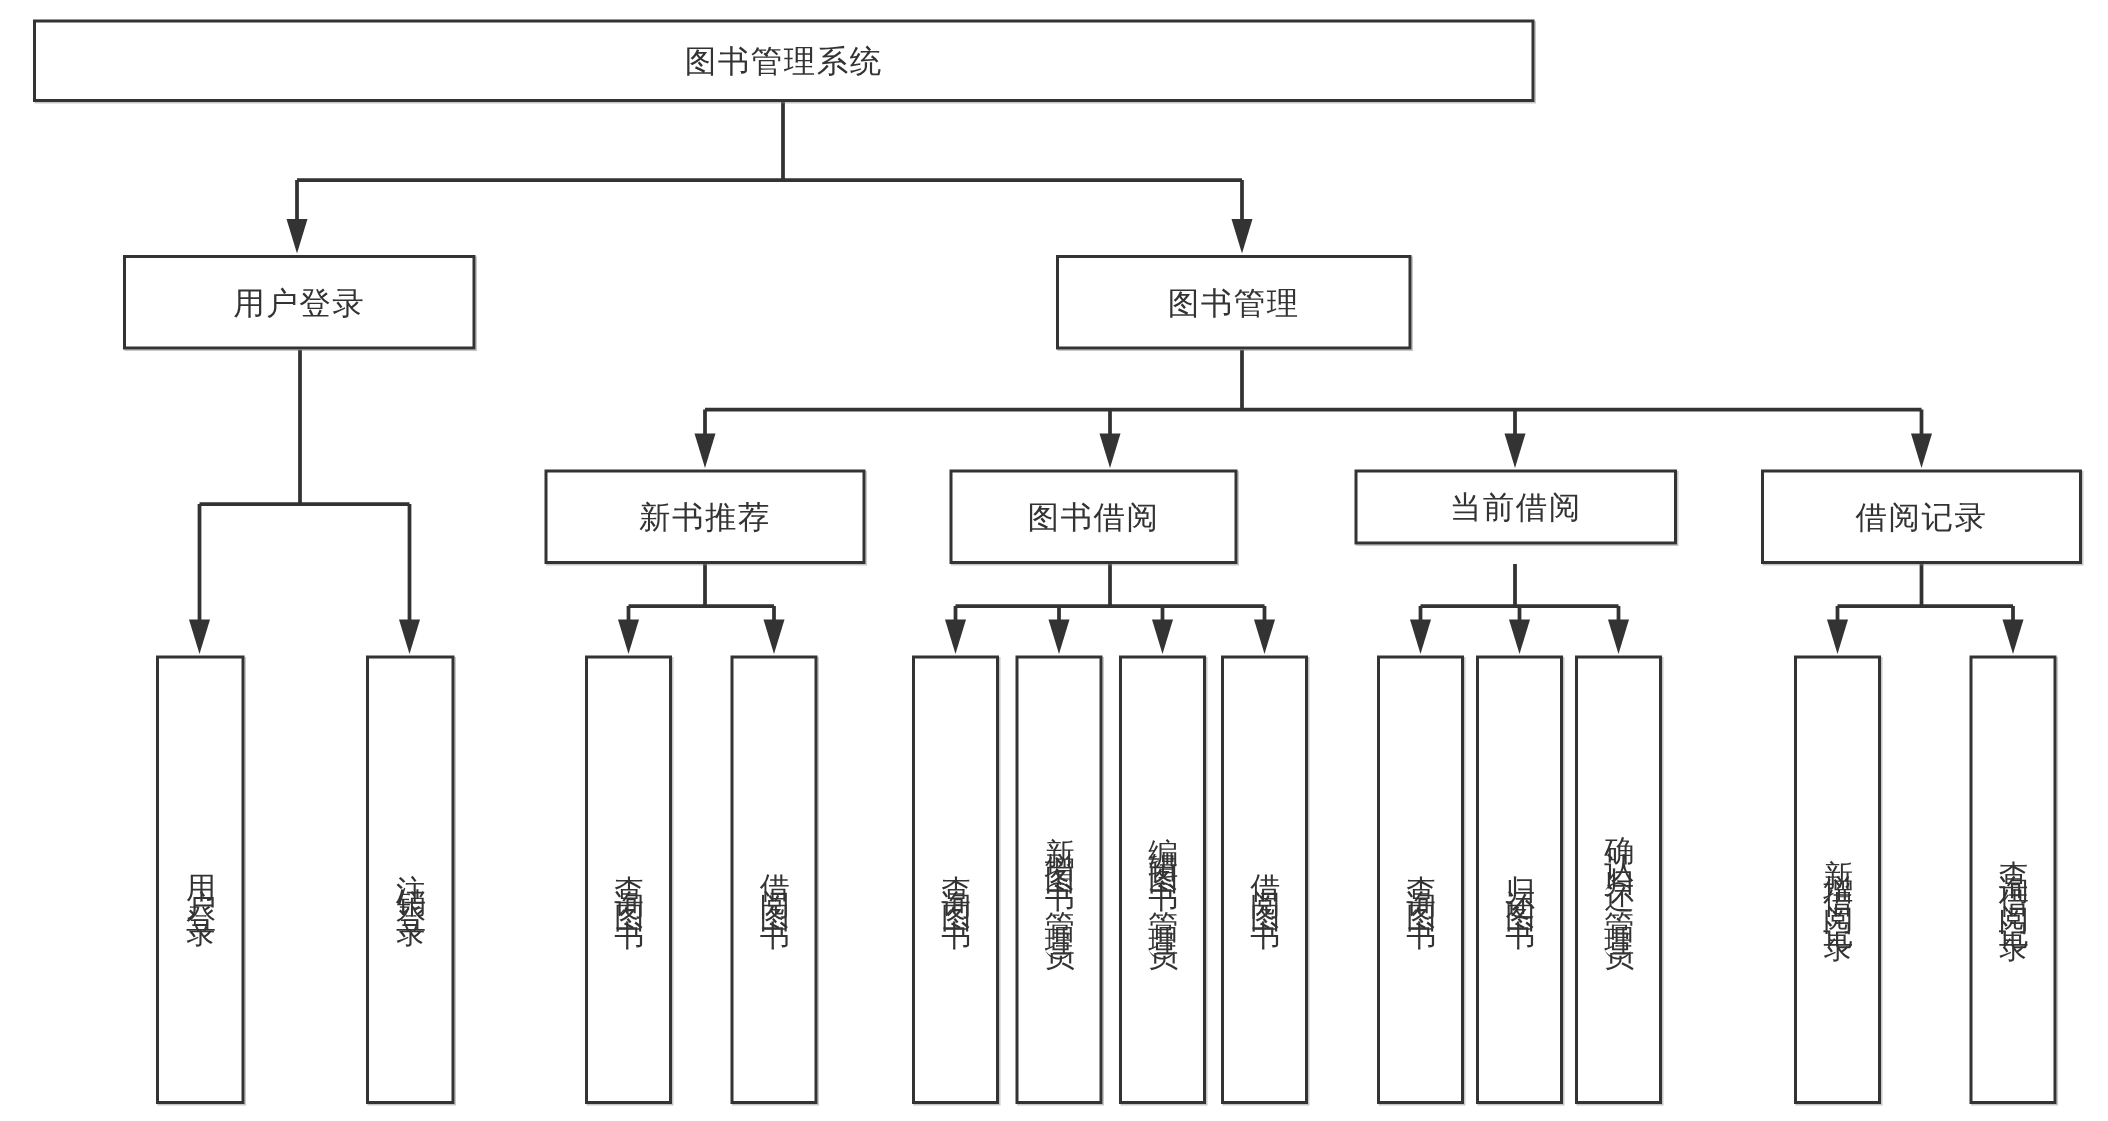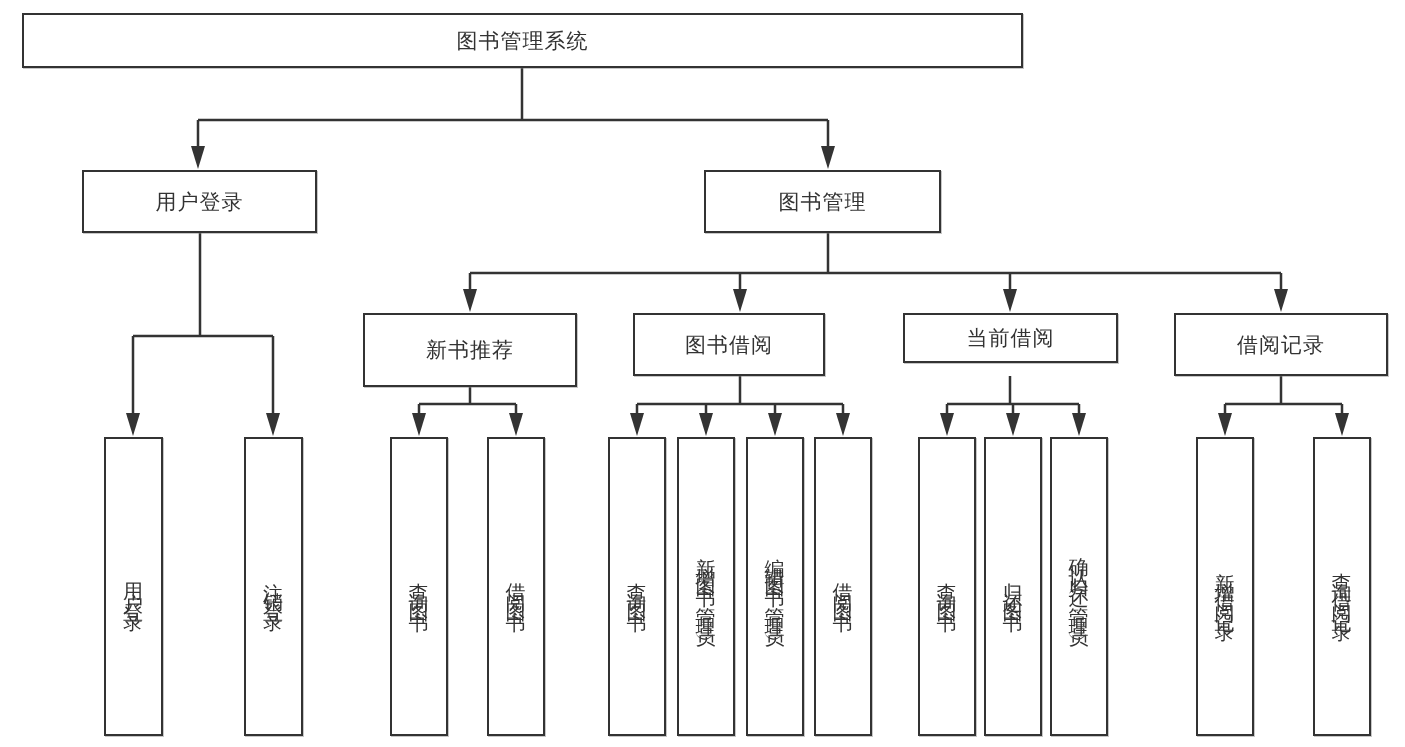--- a/index.html
+++ b/index.html
@@ -88,21 +88,21 @@
     <span>图书管理系统</span>
   </div>
 
   <div class="node hnode" style="left:82px;top:170px;width:235px;height:63px;">
     <span>用户登录</span>
   </div>
   <div class="node hnode" style="left:704px;top:170px;width:237px;height:63px;">
     <span>图书管理</span>
   </div>
 
-  <div class="node hnode" style="left:363px;top:313px;width:214px;height:74px;">
+  <div class="node hnode" style="left:363px;top:313px;width:214px;height:63px;">
     <span>新书推荐</span>
   </div>
   <div class="node hnode" style="left:633px;top:313px;width:192px;height:63px;">
     <span>图书借阅</span>
   </div>
   <div class="node hnode" style="left:903px;top:313px;width:215px;height:50px;">
     <span>当前借阅</span>
   </div>
   <div class="node hnode" style="left:1174px;top:313px;width:214px;height:63px;">
     <span>借阅记录</span>

